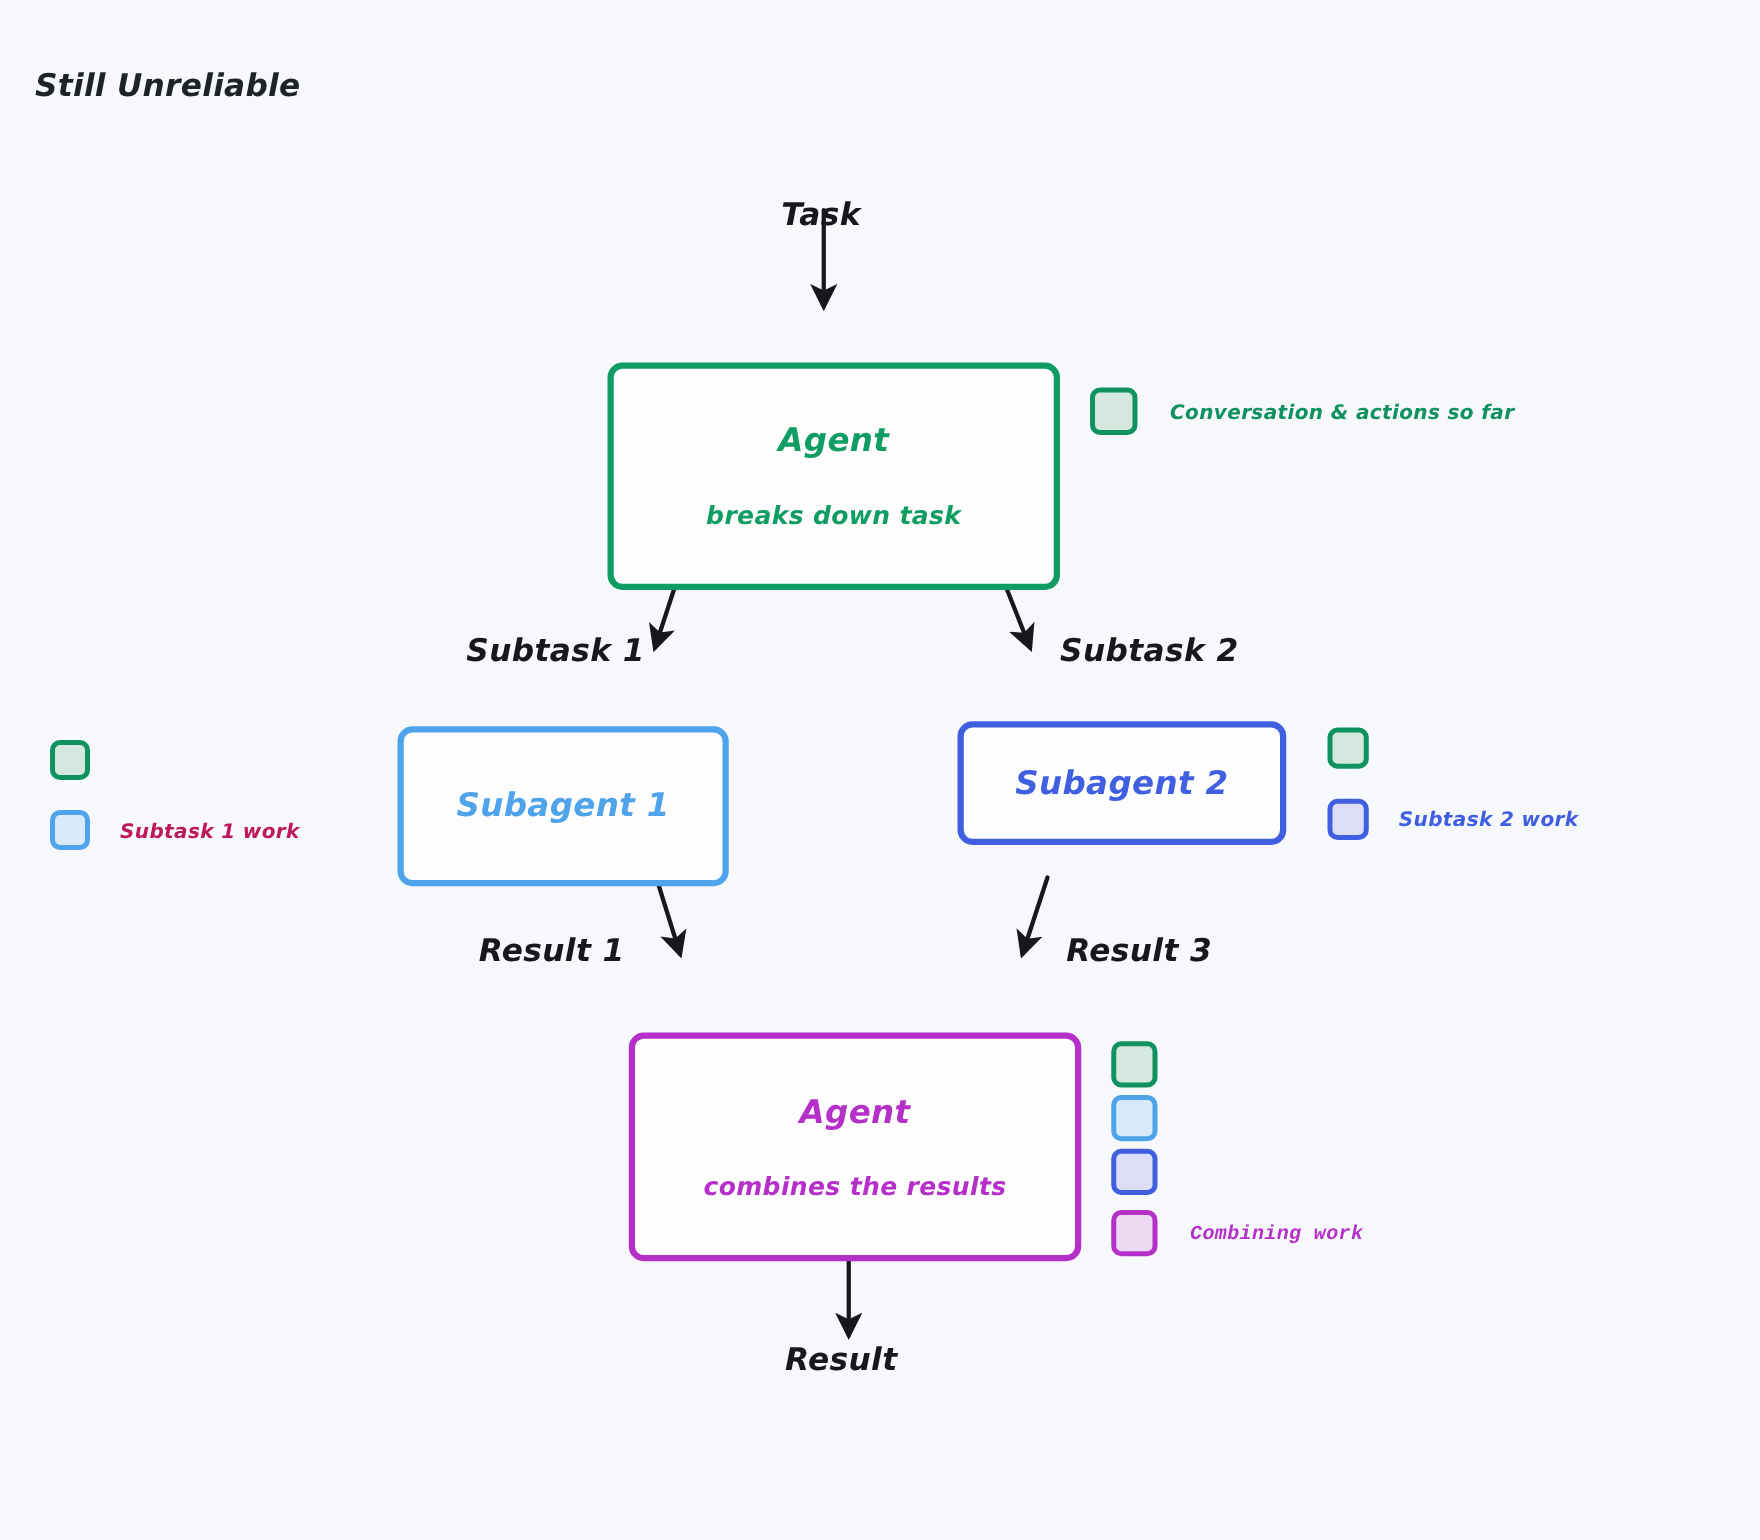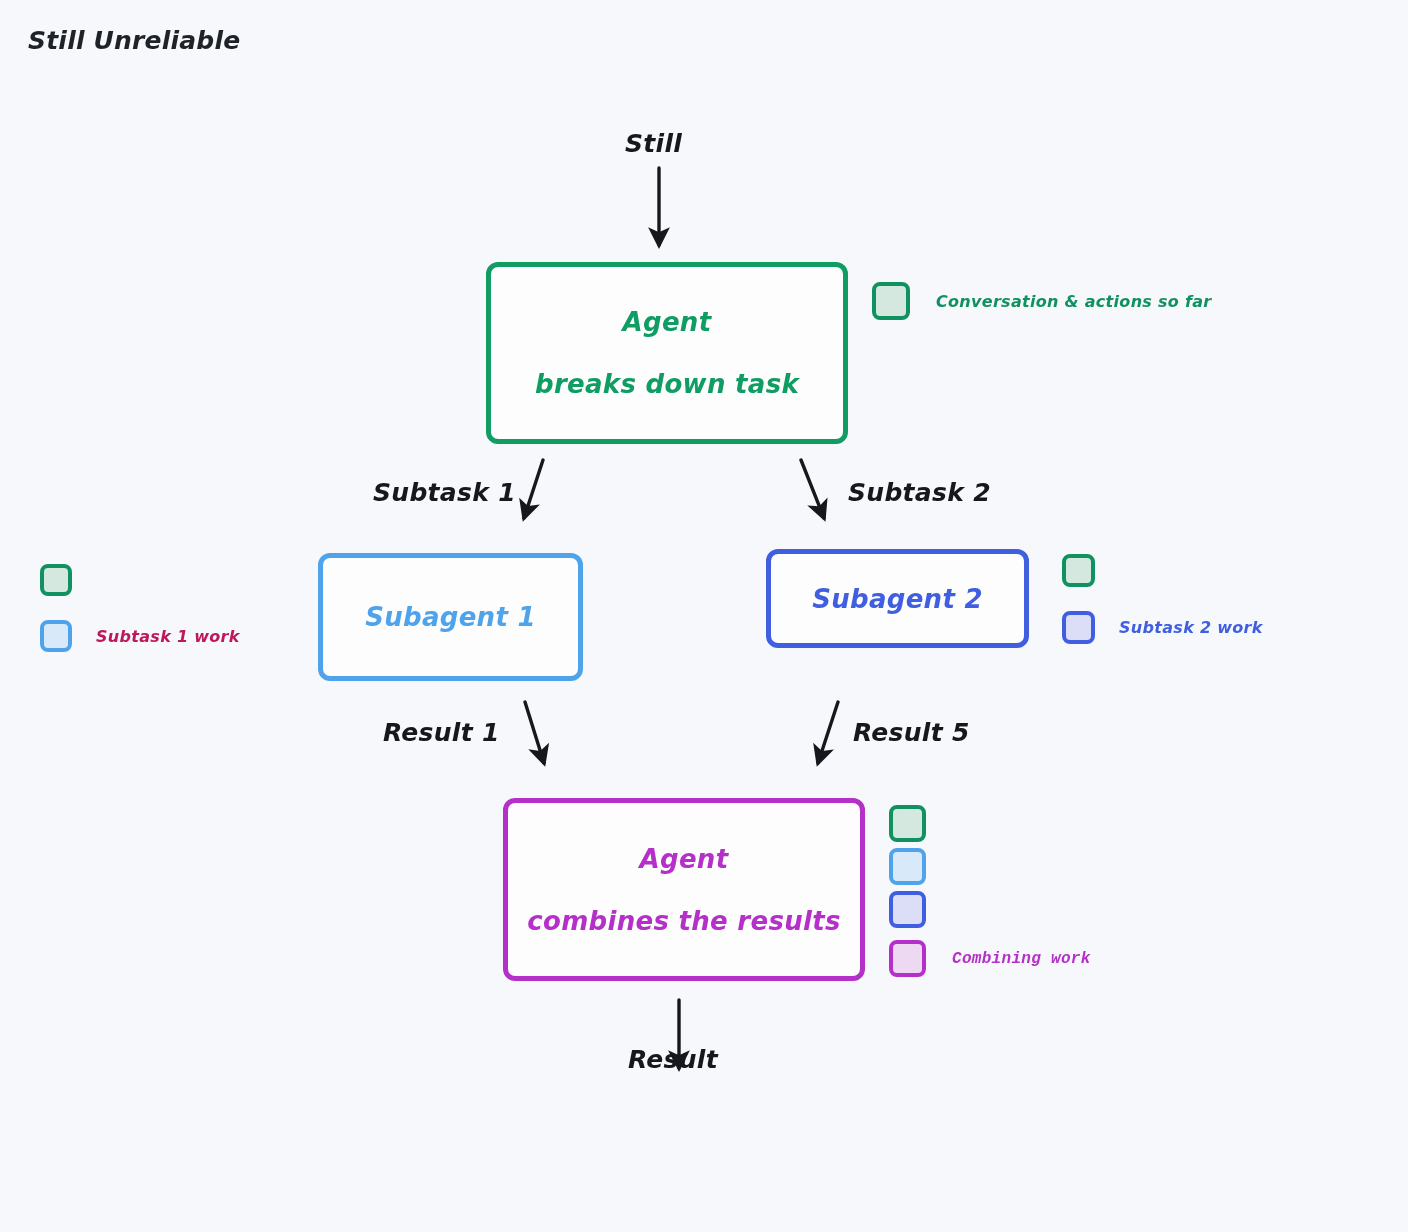--- a/index.html
+++ b/index.html
@@ -30,21 +30,21 @@
   #arrow-layer {
     position: absolute;
     left: 0;
     top: 0;
     width: 1408px;
     height: 1232px;
     pointer-events: none;
   }
 
   
-  .abs { position: absolute; }
+  .abs { position: absolute; margin-top: 28px; }
 
   
   .title {
     left: 28px;
     top: 26px;
     font-size: 25px;
     font-weight: 700;
     color: #1f2328;
     letter-spacing: 0.2px;
     font-style: italic;
@@ -74,21 +74,21 @@
     justify-content: center;
     font-style: italic;
     letter-spacing: 0.3px;
   }
   .node .line1 {
     font-size: 26px;
     font-weight: 700;
     white-space: nowrap;
   }
   .node .line2 {
-    font-size: 26px;
+    font-size: 20px;
     font-weight: 700;
     white-space: nowrap;
     margin-top: 32px;
   }
   .node.single .line1 { margin: 0; }
 
   .node.green  { border-color: #0f9d63; color: #0f9d63; }
   .node.blue   { border-color: #4ea3ea; color: #4ea3ea; }
   .node.indigo { border-color: #3f5fe0; color: #3f5fe0; }
   .node.purple { border-color: #b430c8; color: #b430c8; }
@@ -137,29 +137,29 @@
 
     <path d="M 525 702 L 544 763" fill="none" stroke="#16181d" stroke-width="3.4" stroke-linecap="round" marker-end="url(#ah)"></path>
 
     <path d="M 838 702 L 818 763" fill="none" stroke="#16181d" stroke-width="3.4" stroke-linecap="round" marker-end="url(#ah)"></path>
 
     <path d="M 679 1000 L 679 1068" fill="none" stroke="#16181d" stroke-width="3.4" stroke-linecap="round" marker-end="url(#ah)"></path>
   </svg>
 
   <div class="abs title">Still Unreliable</div>
 
-  <div class="abs flow-label" style="left:625px; top:129px;">Still</div>
+  <div class="abs flow-label" style="left:625px; top:129px;">Task</div>
 
   <div class="abs flow-label" style="left:373px; top:478px;">Subtask 1</div>
 
   <div class="abs flow-label" style="left:848px; top:478px;">Subtask 2</div>
 
   <div class="abs flow-label" style="left:383px; top:718px;">Result 1</div>
 
-  <div class="abs flow-label" style="left:853px; top:718px;">Result 5</div>
+  <div class="abs flow-label" style="left:853px; top:718px;">Result 3</div>
 
   <div class="abs flow-label" style="left:628px; top:1045px;">Result</div>
 
   <div class="abs node green" style="left:486px; top:262px; width:362px; height:182px;">
     <div class="line1">Agent</div>
     <div class="line2">breaks down task</div>
   </div>
 
   <div class="abs" style="left:872px; top:282px; display:flex; align-items:center; gap:0;">
     <div class="swatch green" style="width:38px; height:38px;"></div>

